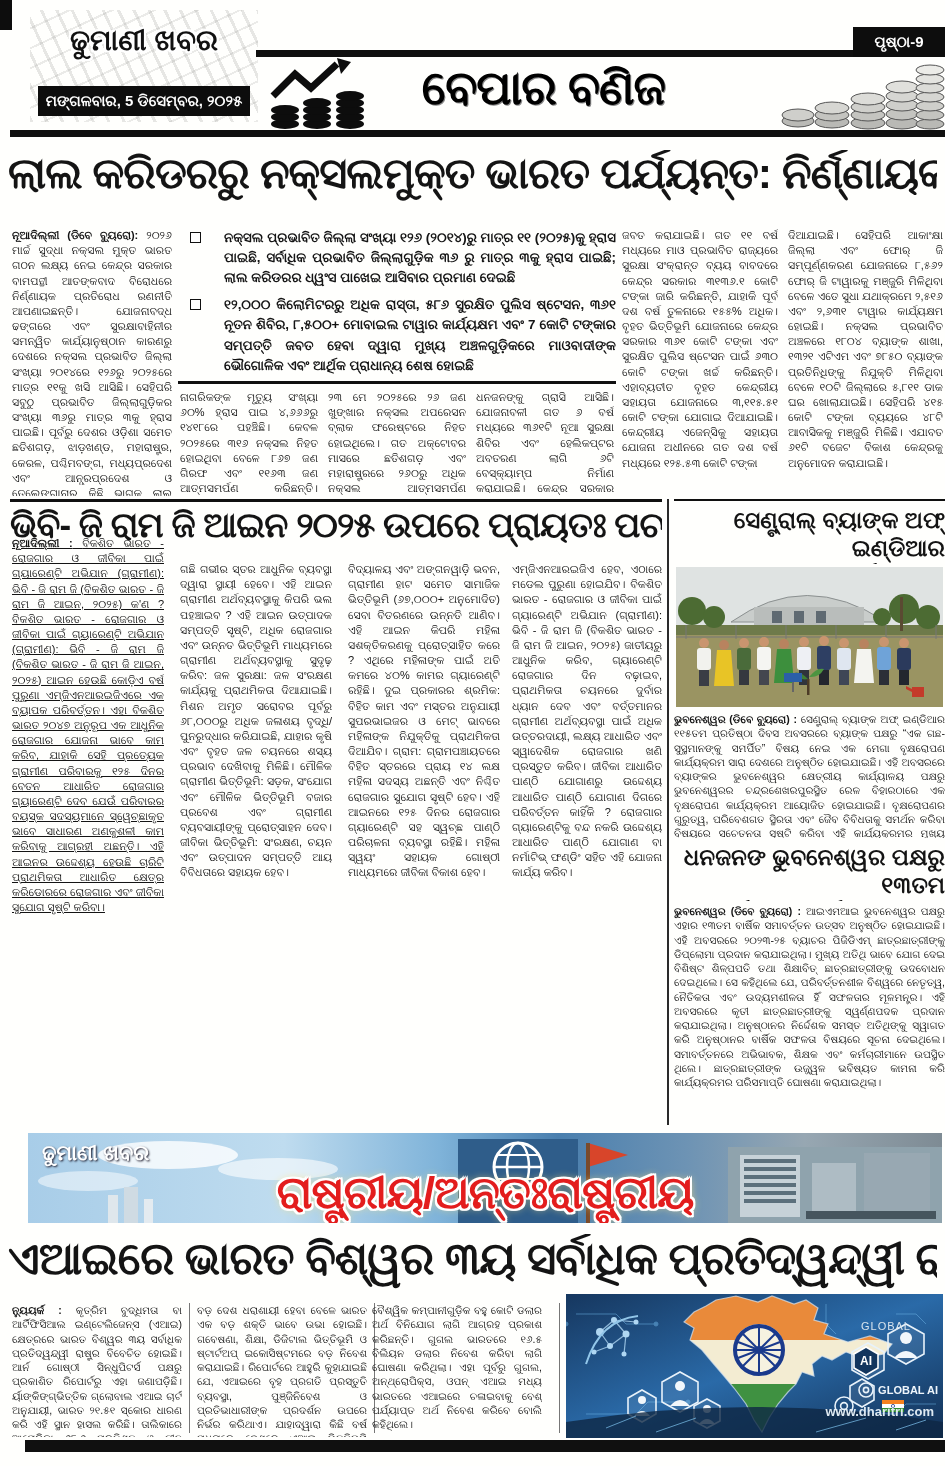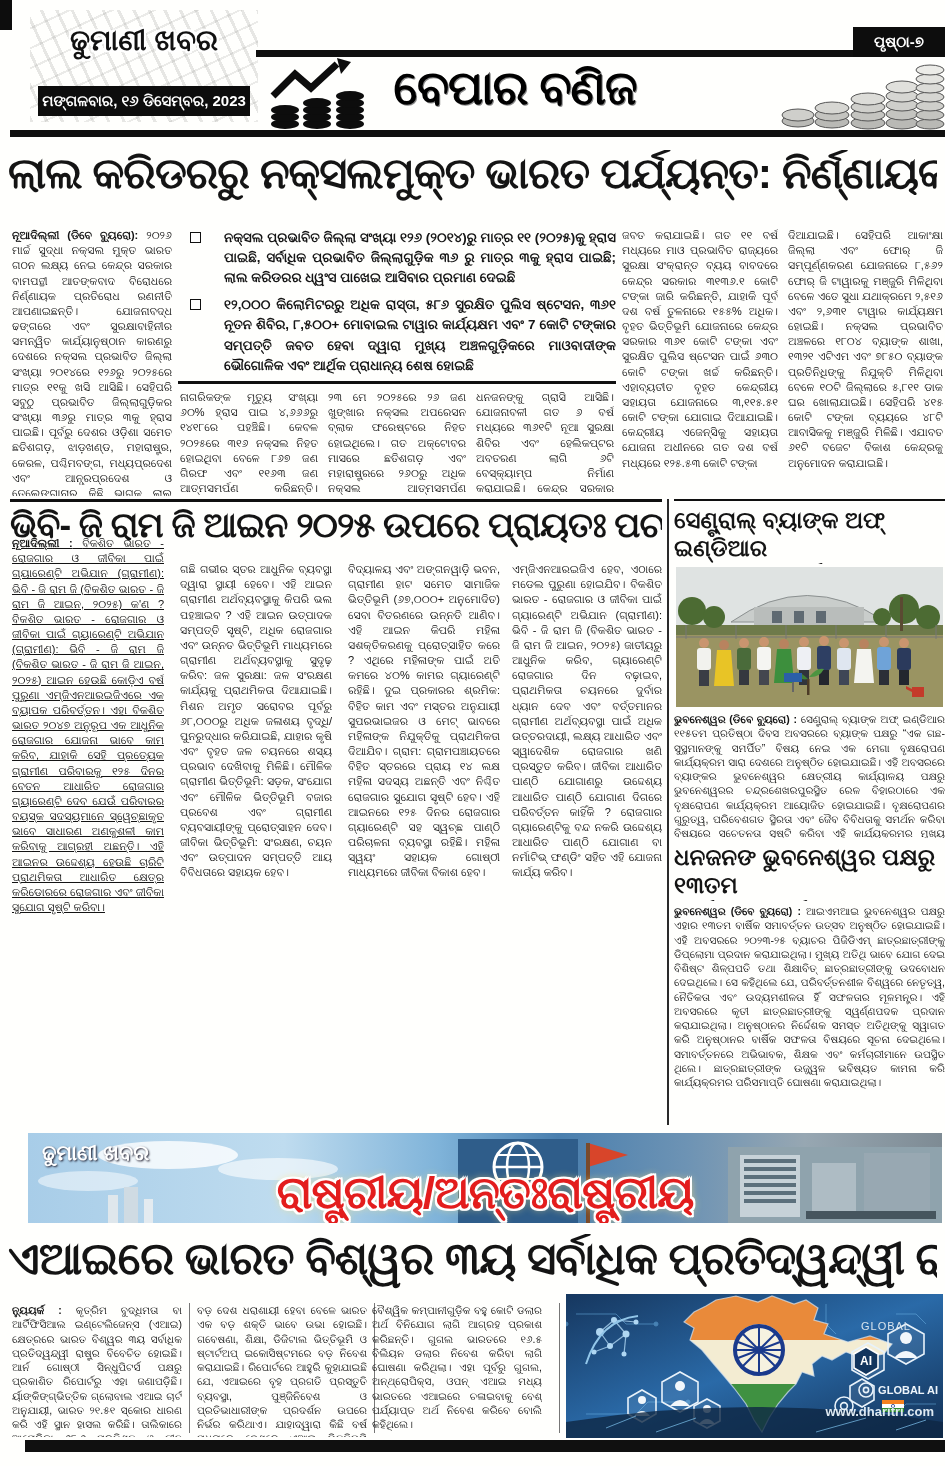--- a/index.html
+++ b/index.html
@@ -5,34 +5,34 @@
   html,body{margin:0;padding:0;background:#e8e8e4;}
   #page{position:relative;width:945px;height:1466px;background:#fffffd;margin:0 auto;
         font-family:"Liberation Sans","DejaVu Sans",sans-serif;color:#141414;overflow:hidden;}
   .abs{position:absolute;}
   .rule{background:#101010;}
   .body-text{font-size:11px;line-height:1.38;text-align:justify;overflow:hidden;word-break:break-word;}
   .body-text b{font-weight:bold;margin-top:21px;}
   .smalltext{font-size:10.5px;line-height:1.36;text-align:justify;overflow:hidden;word-break:break-word;}
   .headline-xl{font-weight:bold;text-align:center;letter-spacing:-1px;line-height:1.1;
                font-family:"Liberation Sans","DejaVu Sans",sans-serif;white-space:nowrap;overflow:hidden;}
-  .headline-box{font-weight:bold;text-align:left;line-height:1.22;overflow:hidden;}
+  .headline-box{font-weight:bold;text-align:right;line-height:1.22;overflow:hidden;}
   
   #logo-box{left:30px;top:10px;width:228px;height:112px;overflow:hidden;
     background:linear-gradient(115deg,#d6d6d2 0%,#f1f1ed 30%,#c7c7c2 55%,#ececе8 75%,#bdbdb8 100%);}
   #logo-box .notes{position:absolute;inset:0;
     background:repeating-linear-gradient(65deg,rgba(120,120,115,.18) 0 3px,rgba(255,255,255,0) 3px 14px),
                repeating-linear-gradient(-25deg,rgba(90,90,85,.12) 0 2px,rgba(255,255,255,0) 2px 18px);}
   #logo-title{position:absolute;left:0;right:0;top:14px;text-align:center;font-size:29px;font-weight:bold;color:#111;
     text-shadow:-2px 0 #fff,2px 0 #fff,0 -2px #fff,0 2px #fff,-2px -2px #fff,2px 2px #fff,2px -2px #fff,-2px 2px #fff;}
   #date-strip{position:absolute;left:8px;right:8px;bottom:6px;height:30px;background:#0d0d0d;color:#fff;
     font-size:15px;font-weight:bold;text-align:center;line-height:30px;}
   #page-box{left:853px;top:27px;width:92px;height:30px;background:#0d0d0d;color:#fff;font-size:15px;
     font-weight:bold;text-align:center;line-height:30px;}
-  #section-title{left:365px;top:60px;width:300px;font-size:47px;font-weight:bold;text-align:center;color:#000;
+  #section-title{left:365px;top:60px;width:300px;font-size:47px;font-weight:bold;text-align:right;color:#000;
     letter-spacing:-1px;text-shadow:1px 1px 0 #888;white-space:nowrap;}
   
   .bullet-row{position:relative;padding-left:42px;margin-bottom:7px;font-size:13.4px;line-height:1.5;
     text-align:justify;font-weight:700;}
   .bullet-marker{position:absolute;left:8px;top:4px;width:9px;height:9px;border:1.6px solid #111;background:#fff;}
   
   #banner-title{position:absolute;left:0;right:0;top:34px;text-align:center;font-size:45px;font-weight:bold;color:#e31d1d;
     letter-spacing:-1px;
     text-shadow:-2px 0 #fff,2px 0 #fff,0 -2px #fff,0 2px #fff,-2px -2px #fff,2px 2px #fff,2px -2px #fff,-2px 2px #fff,0 0 9px #ffe27a;}
   #banner-logo{position:absolute;left:14px;top:8px;font-size:21px;font-weight:bold;color:#fff;
@@ -43,25 +43,25 @@
 </head>
 <body>
 
 <div id="page">
 
   <div class="abs" style="left:0;top:0;width:12px;height:30px;background:#0d0d0d;"></div>
 
   <div class="abs" id="logo-box">
     <div class="notes"></div>
     <div id="logo-title">ଢୁମାଣୀ ଖବର</div>
-    <div id="date-strip">ମଙ୍ଗଳବାର, ୧୬ ଡିସେମ୍ବର, 2023</div>
+    <div id="date-strip">ମଙ୍ଗଳବାର, 5 ଡିସେମ୍ବର, ୨୦୨୫</div>
   </div>
 
   <div class="abs rule" style="left:256px;top:50px;width:689px;height:7px;"></div>
-  <div class="abs" id="page-box">ପୃଷ୍ଠା-୭</div>
+  <div class="abs" id="page-box">ପୃଷ୍ଠା-9</div>
 
   <div class="abs" style="left:265px;top:58px;width:105px;height:72px;">
     <svg width="105" height="72" viewBox="0 0 105 72">
       <polyline points="8,38 30,16 46,30 72,6" fill="none" stroke="#0d0d0d" stroke-width="7"></polyline>
       <polygon points="72,0 86,4 76,16" fill="#0d0d0d"></polygon>
       <g fill="#0d0d0d">
         <ellipse cx="20" cy="66" rx="14" ry="5"></ellipse>
           <ellipse cx="20" cy="59" rx="14" ry="5"></ellipse>
           <ellipse cx="20" cy="52" rx="14" ry="5"></ellipse>
         <ellipse cx="52" cy="66" rx="14" ry="5"></ellipse>

